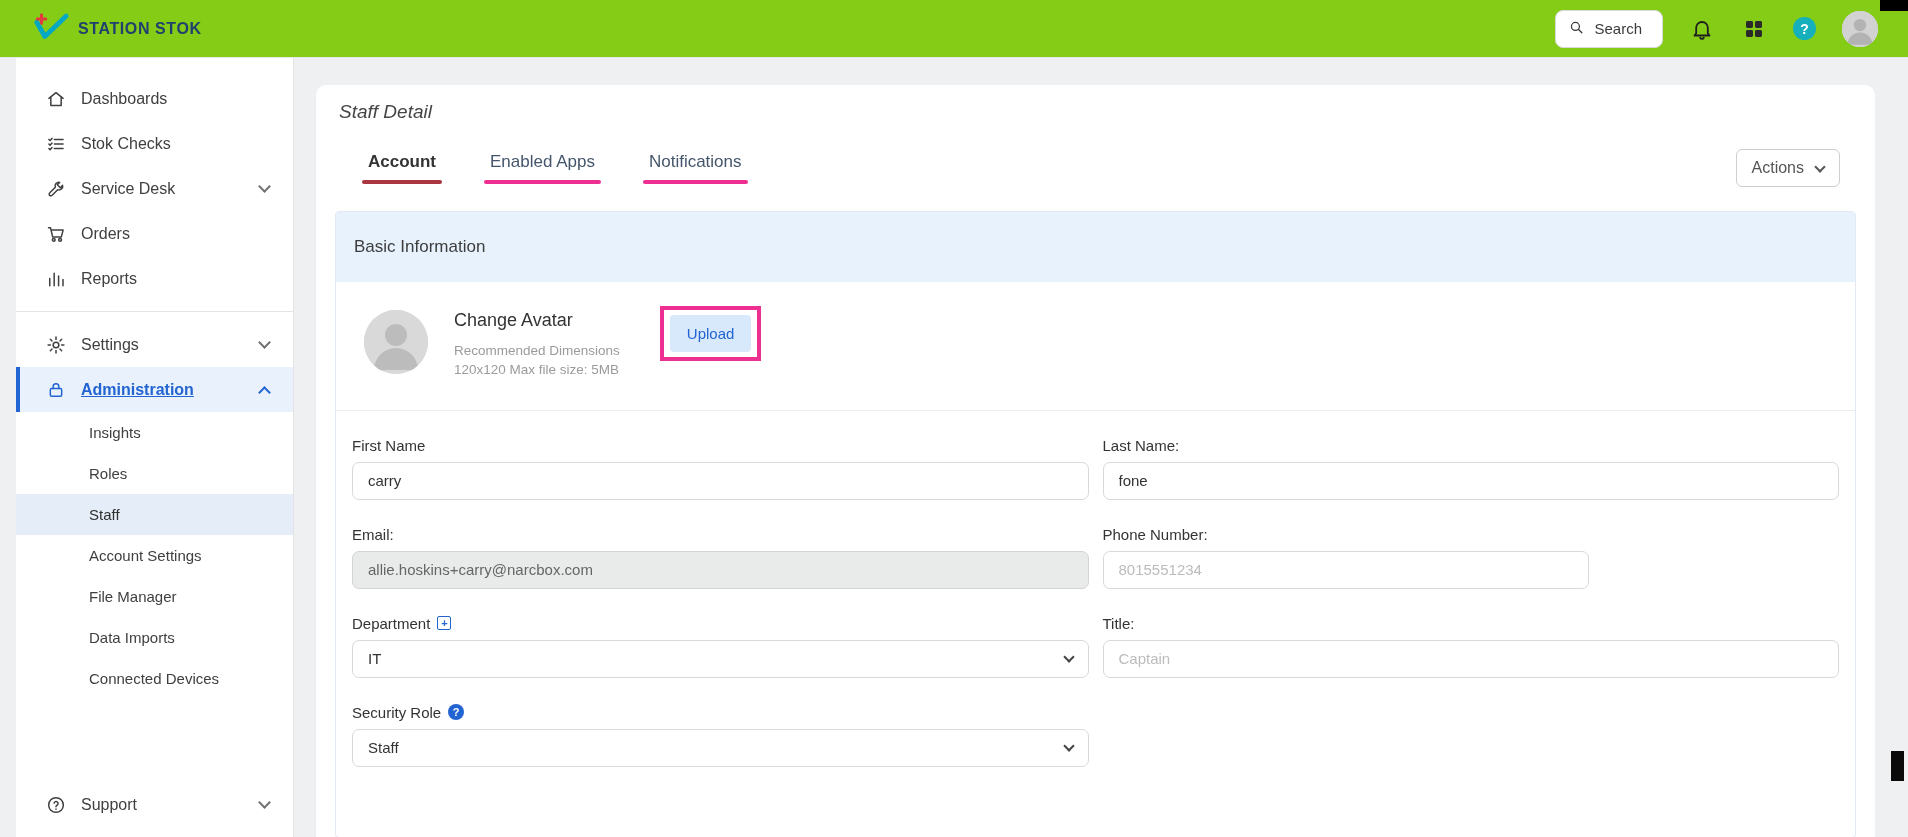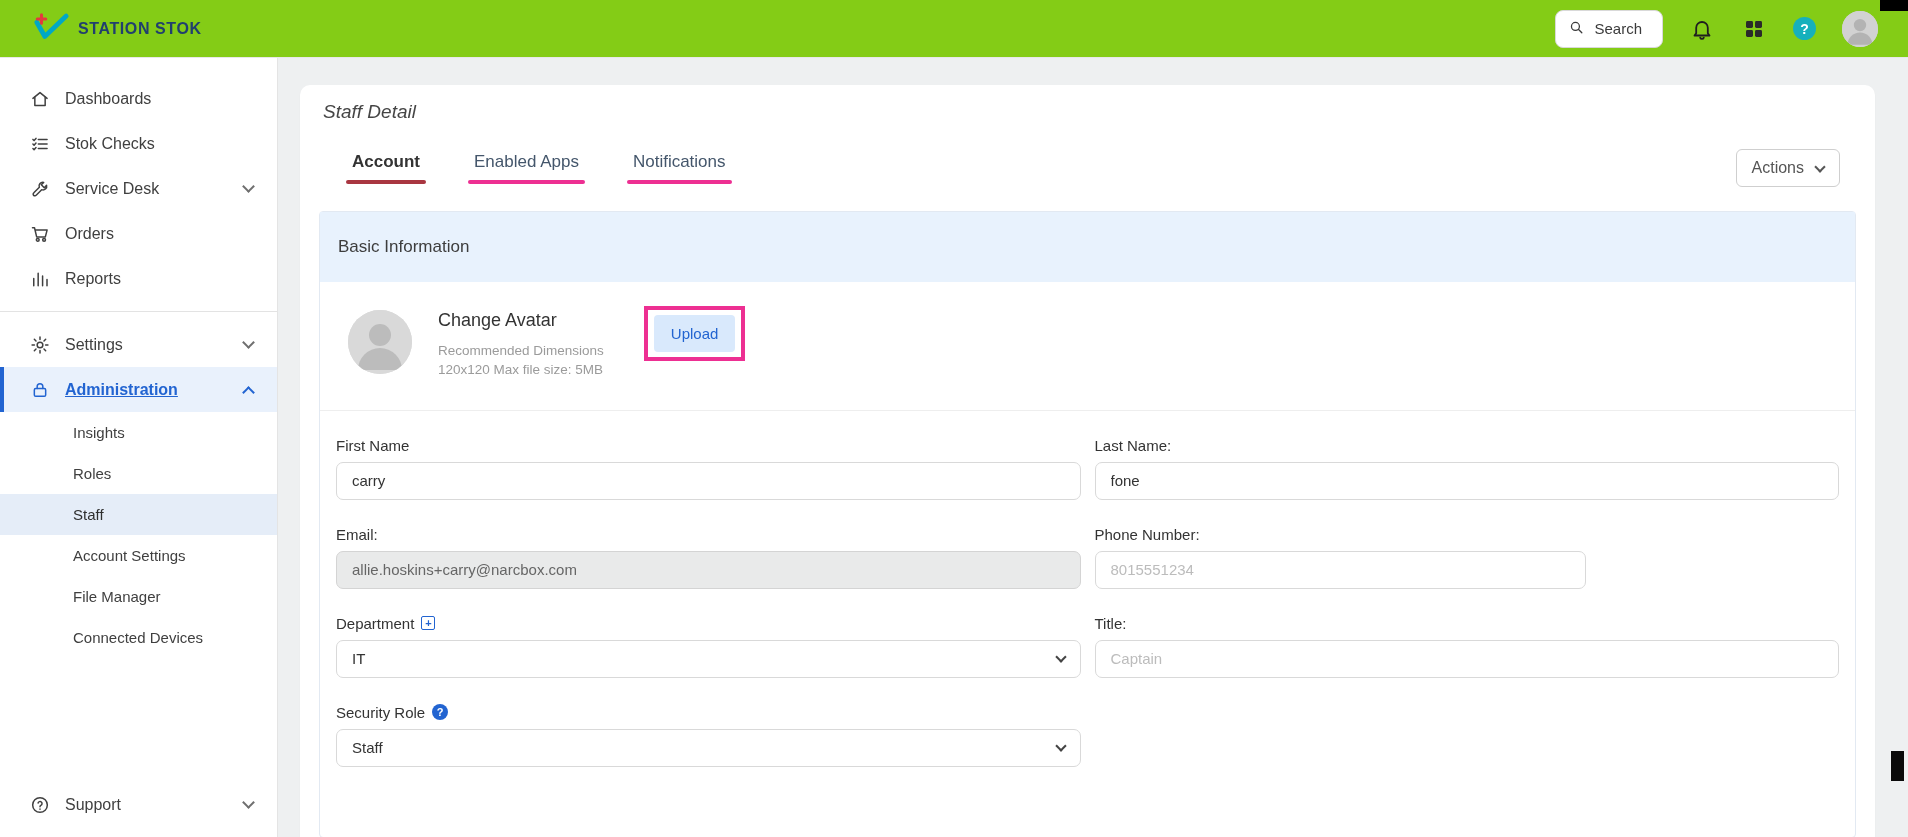--- a/index.html
+++ b/index.html
@@ -12,21 +12,21 @@
   .logo-text { font-size:16px; font-weight:bold; color:#21406e; letter-spacing:.6px; }
   .topbar-right { margin-left:auto; display:flex; align-items:center; gap:26px; }
   .search-box { display:flex; align-items:center; gap:9px; border:1px solid #d9d9d9; border-radius:8px; padding:8px 20px 8px 12px; color:#3a3a3a; font-size:15px; background:#fff; cursor:pointer; }
   .icon-btn { width:26px; height:26px; display:flex; align-items:center; justify-content:center; color:#1f1f1f; cursor:pointer; }
   .icon-btn svg { width:24px; height:24px; }
   .help-circle { width:23px; height:23px; border-radius:50%; background:#16b0bc; color:#fff; font-size:14px; font-weight:bold; display:flex; align-items:center; justify-content:center; cursor:pointer; }
   .avatar-sm { width:36px; height:36px; border-radius:50%; background:#d2d2d2; overflow:hidden; position:relative; cursor:pointer; }
   .avatar-sm svg, .avatar-lg svg { width:100%; height:100%; display:block; }
 
   
-  .layout { display:flex; height:779px; }
+  .layout { display:flex; height:779px;padding-left:16px; }
   .sidebar { width:278px; background:#fff; border-right:1px solid #e4e4e4; padding-top:18px; display:flex; flex-direction:column; overflow:hidden; }
   .nav-item { height:45px; flex:none; display:flex; align-items:center; gap:15px; padding:0 24px 0 30px; font-size:16px; color:#404040; cursor:pointer; }
   .nav-item .nicon { width:20px; height:20px; flex:none; }
   .nav-item .nicon svg { width:20px; height:20px; display:block; }
   .nav-item.active { background:#e9f1fc; color:#2264d1; border-left:4px solid #2264d1; padding-left:26px; font-weight:bold;text-decoration:underline; }
   .chev { width:9px; height:9px; border-right:2px solid #6f6f6f; border-bottom:2px solid #6f6f6f; transform:rotate(45deg); margin-left:auto; margin-top:-4px; }
   .chev.up { transform:rotate(-135deg); margin-top:5px; border-color:#2264d1; }
   .sub-item { height:41px; flex:none; display:flex; align-items:center; padding-left:73px; font-size:15px; color:#3f3f3f; cursor:pointer; }
   .sub-item.selected { background:#e5edf8; color:#2f2f2f; }
   .side-divider { height:1px; background:#e3e3e3; margin:10px 0; }
@@ -211,20 +211,23 @@
     <div class="sub-item selected">
         <span>Staff</span>
       </div>
     <div class="sub-item">
         <span>Account Settings</span>
       </div>
     <div class="sub-item">
         <span>File Manager</span>
       </div>
     <div class="sub-item">
+        <span>Data Imports</span>
+      </div>
+    <div class="sub-item">
         <span>Connected Devices</span>
       </div>
 
     <div class="nav-item support-item">
       <span class="nicon">
         <svg class="stroke" viewBox="0 0 24 24">
             <circle cx="12" cy="12" r="8.8"></circle>
             <path d="M9.7 9.6a2.4 2.4 0 1 1 3.3 2.8c-.8.35-1 .9-1 1.8"></path>
             <path d="M12 16.9v.1"></path>
           </svg>

